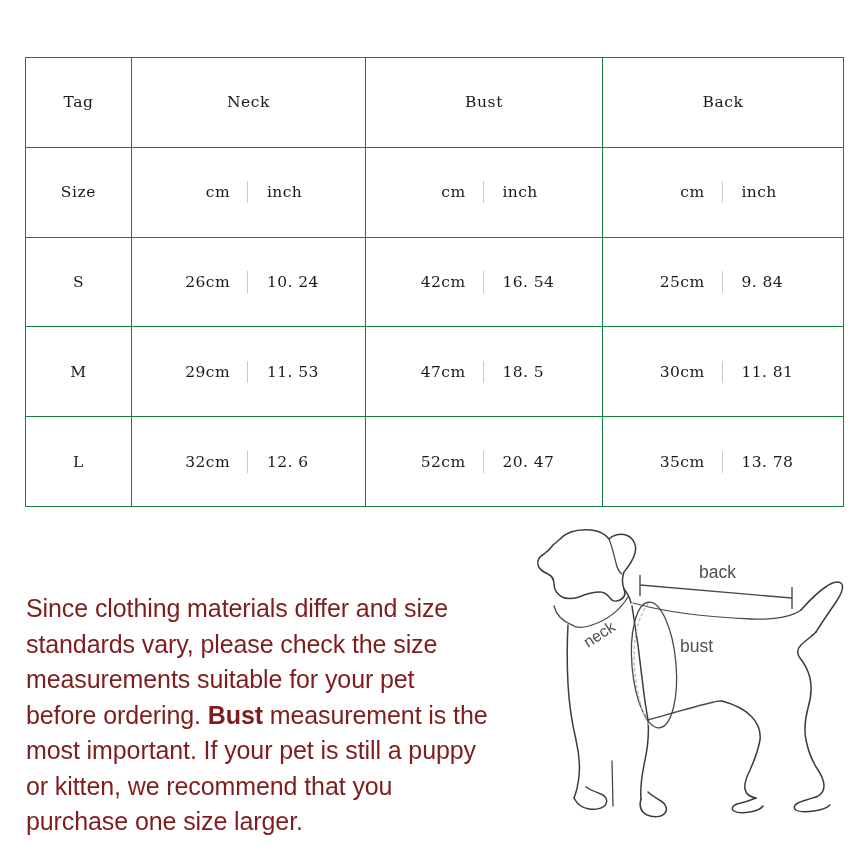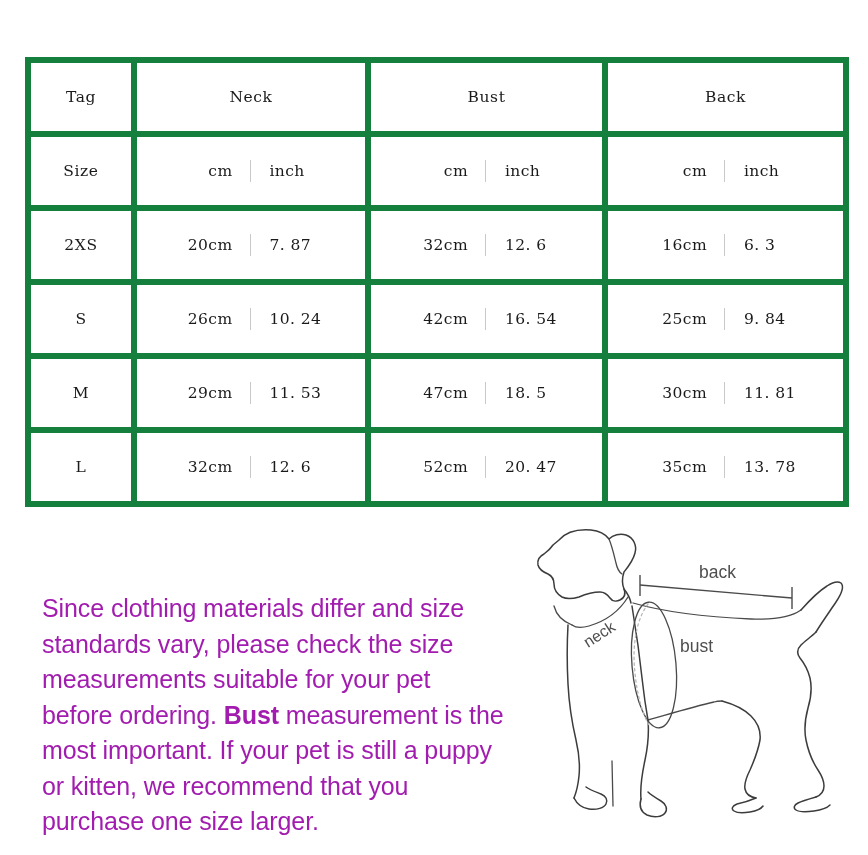--- a/index.html
+++ b/index.html
@@ -25,21 +25,21 @@
     width: 818px;
     height: 450px;
   }
   table.size-table {
     width: 818px;
     height: 450px;
     border-collapse: collapse;
     table-layout: fixed;
   }
   table.size-table td {
-    border: 6px solid #15803d;
+    border: 1px solid #15803d;
     text-align: center;
     vertical-align: middle;
     padding: 0;
     font-family: "DejaVu Serif", "Liberation Serif", serif;
     font-size: 15.5px;
     letter-spacing: 0.6px;
     color: #1a1a1a;
     height: 50px;
   }
   col.c-tag   { width: 106px; }
@@ -77,27 +77,27 @@
   .pair .sep {
     width: 1px;
     height: 22px;
     background: #c9c9c9;
     flex: 0 0 1px;
   }
 
   
   #note {
     position: absolute;
-    left: 42px;
+    left: 26px;
     top: 566px;
     width: 462px;
     font-family: "Liberation Sans", "DejaVu Sans", sans-serif;
     font-size: 25px;
     line-height: 35.5px;
-    color: #a21caf;
+    color: #7f1d1d;
     letter-spacing: -0.1px;
   }
   #note b { font-weight: 700; }
 
   
   #dog-figure {
     position: absolute;
     left: 496px;
     top: 518px;
     width: 372px;
@@ -177,44 +177,20 @@
         </td>
         <td>
           <div class="pair">
             <span class="half left">cm</span>
             <span class="sep"></span>
             <span class="half right">inch</span>
           </div>
         </td>
       </tr>
 
-      <tr>
-        <td class="tagcell">2XS</td>
-        <td>
-            <div class="pair">
-              <span class="half left">20cm</span>
-              <span class="sep"></span>
-              <span class="half right">7. 87</span>
-            </div>
-          </td>
-        <td>
-            <div class="pair">
-              <span class="half left">32cm</span>
-              <span class="sep"></span>
-              <span class="half right">12. 6</span>
-            </div>
-          </td>
-        <td>
-            <div class="pair">
-              <span class="half left">16cm</span>
-              <span class="sep"></span>
-              <span class="half right">6. 3</span>
-            </div>
-          </td>
-      </tr>
       <tr>
         <td class="tagcell">S</td>
         <td>
             <div class="pair">
               <span class="half left">26cm</span>
               <span class="sep"></span>
               <span class="half right">10. 24</span>
             </div>
           </td>
         <td>

